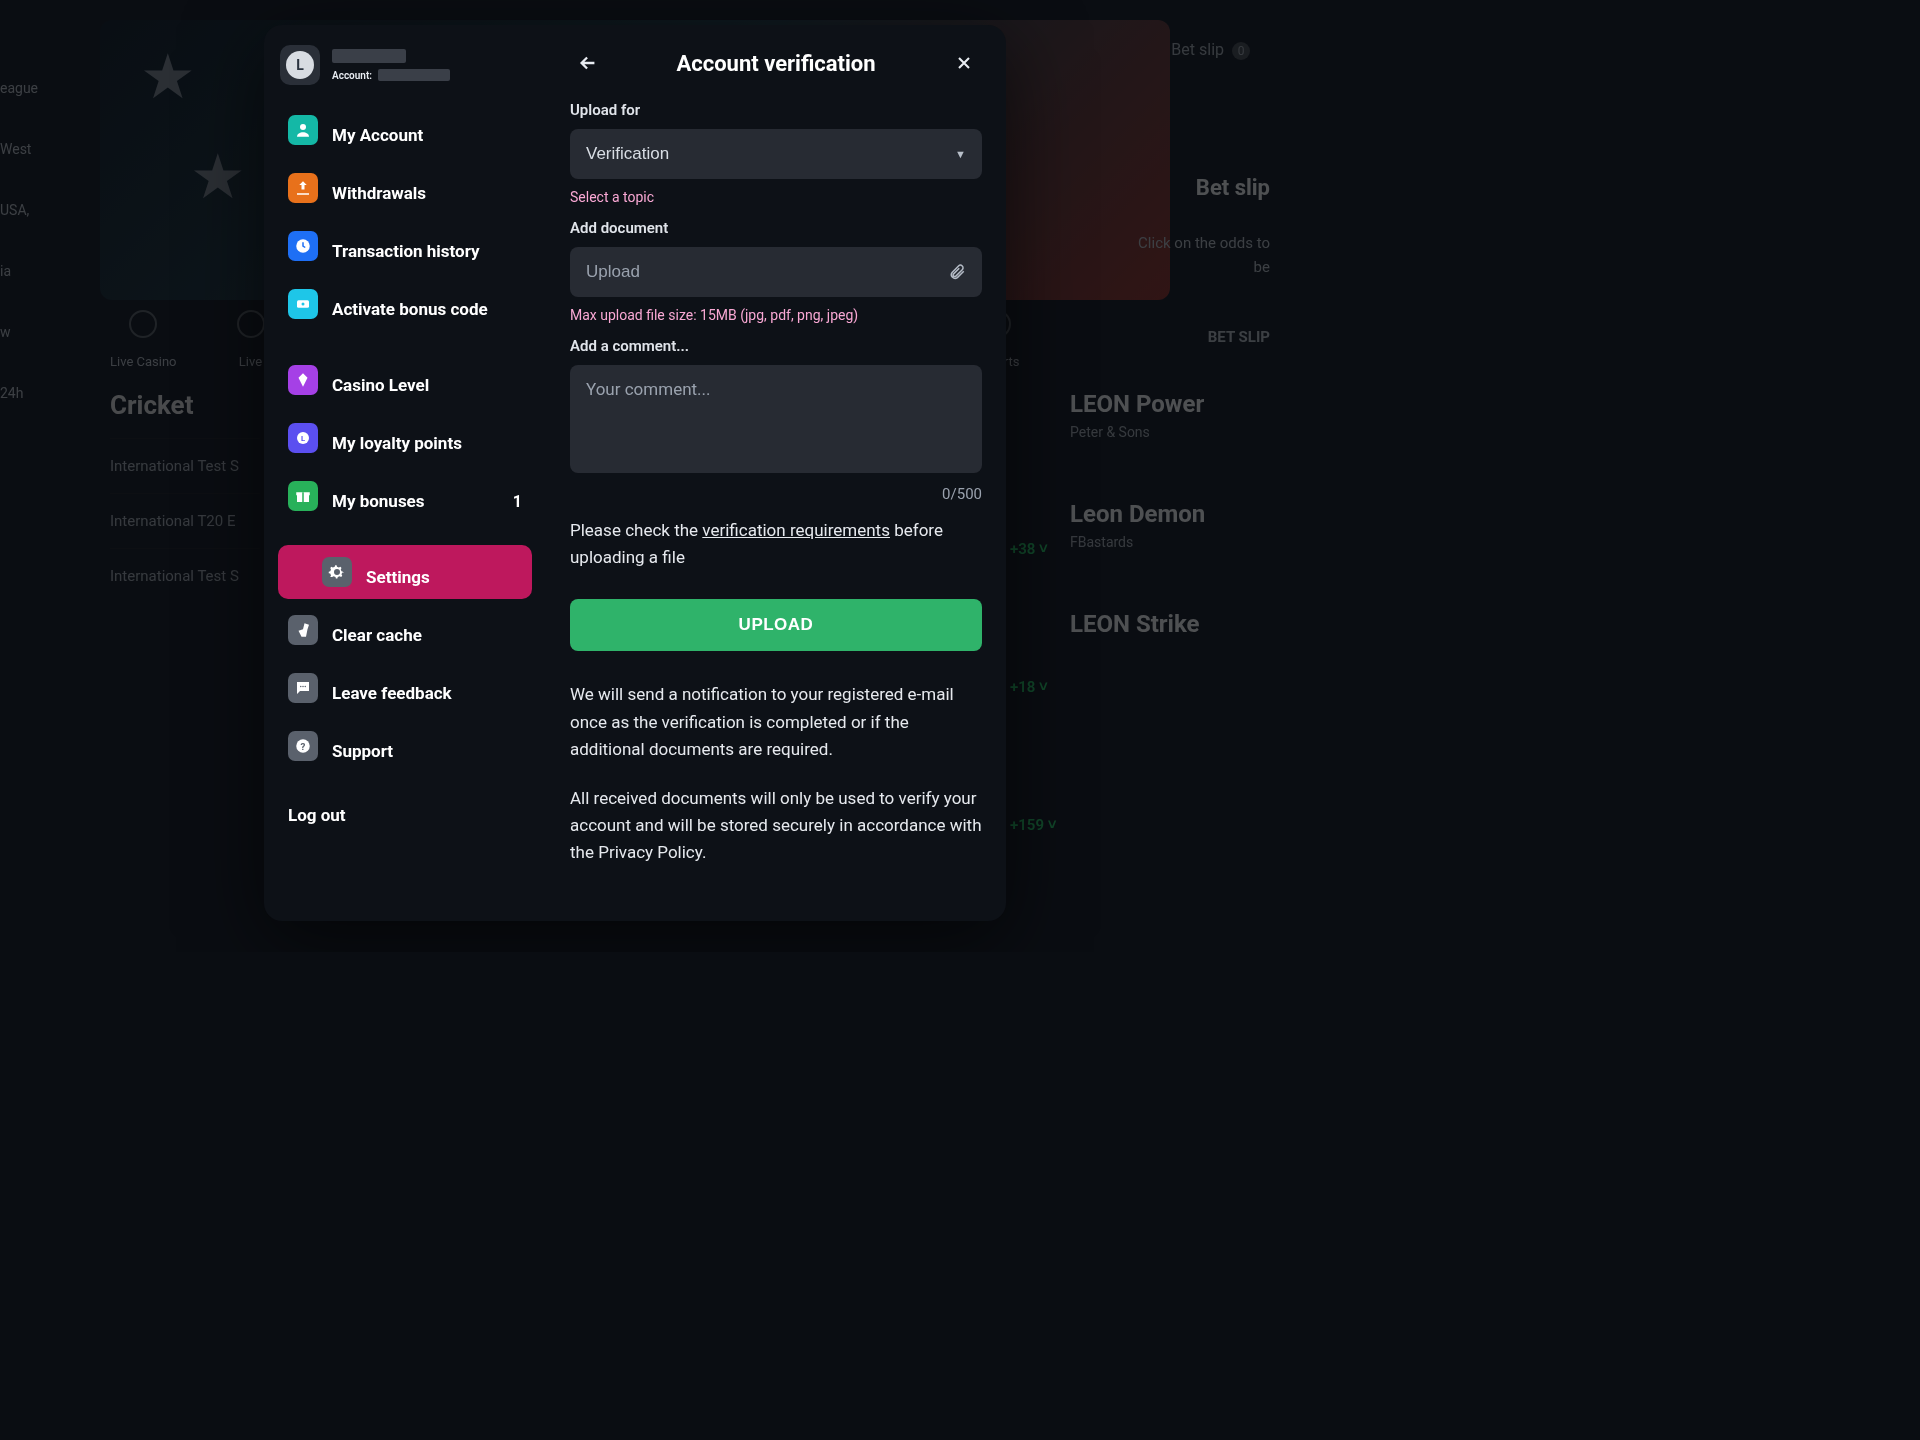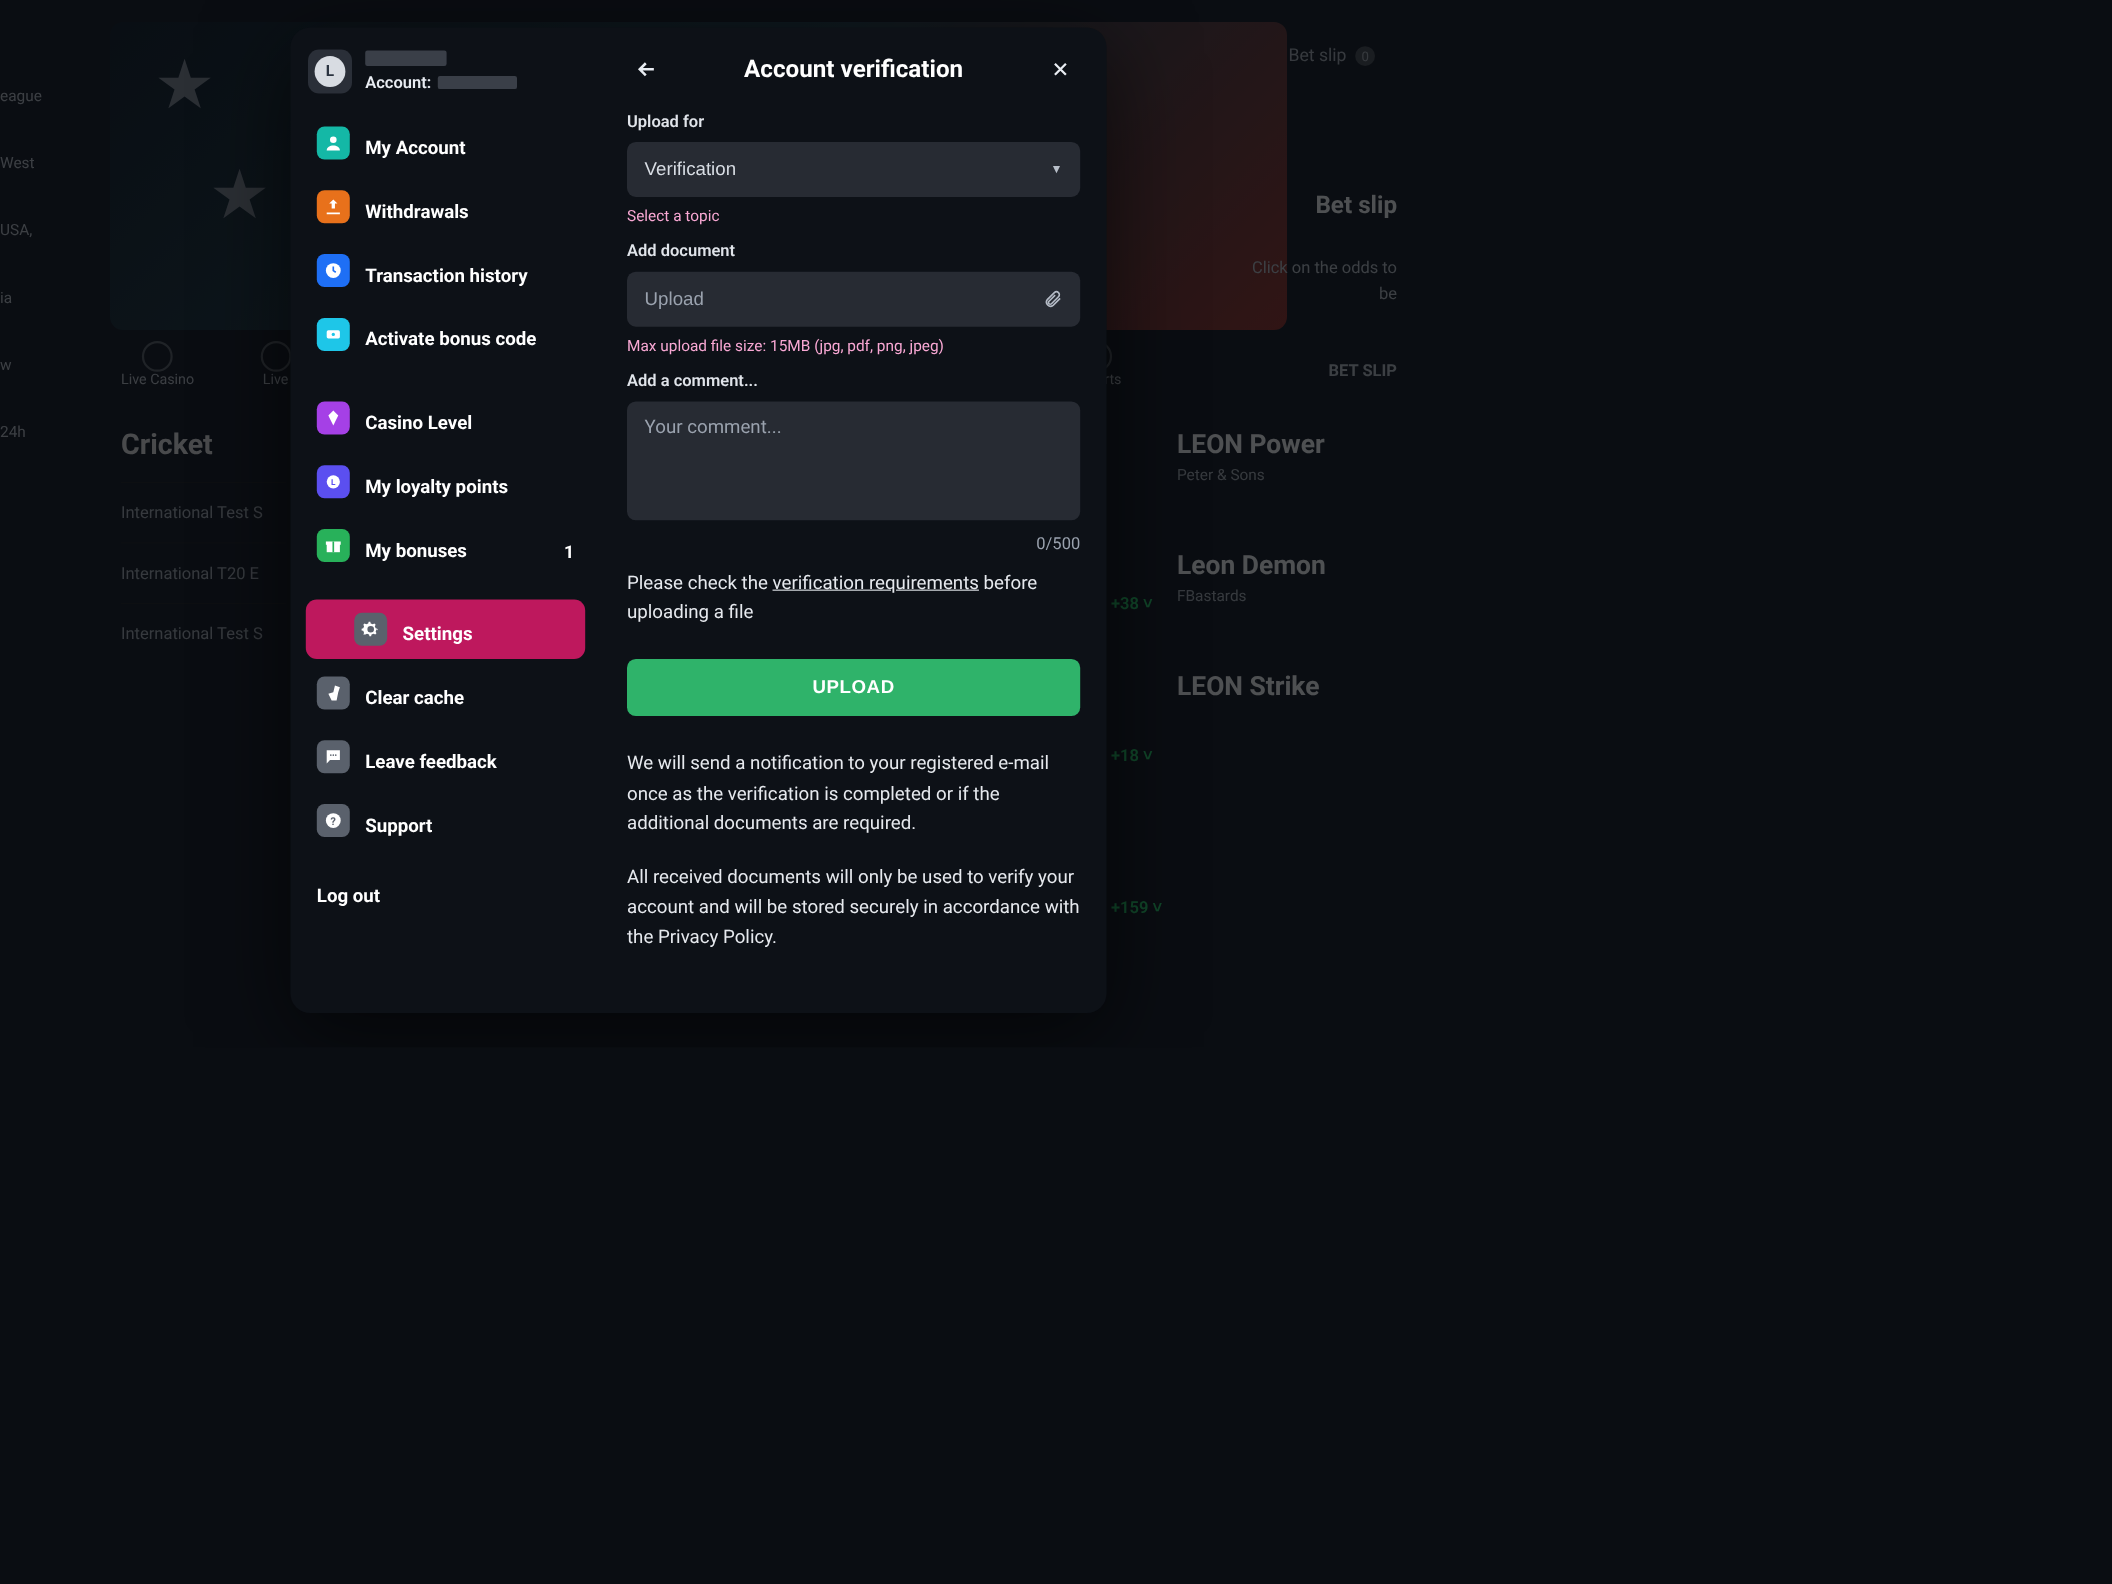--- a/index.html
+++ b/index.html
@@ -31,21 +31,21 @@
 }
 .bg-sidebar-left {
   position: absolute; left: 0; top: 60px; bottom: 0; width: 50px;
   display: flex; flex-direction: column; gap: 45px; padding-top: 20px;
   color: #aab3c0; font-size: 14px;
 }
 .bg-tabs {
   position: absolute; left: 110px; top: 310px; display: flex; gap: 60px;
   color: #aab3c0; font-size: 13px;
 }
-.bg-tabs .tab { display: flex; flex-direction: column; align-items: center; gap: 0; }
+.bg-tabs .tab { display: flex; flex-direction: column; align-items: center; gap: 16px; }
 .bg-tabs .circ { width: 28px; height: 28px; border-radius: 50%; border: 2px solid #5a6470; }
 .bg-content-left {
   position: absolute;
   left: 110px; top: 390px;
   color: #d0d4da;
 }
 .bg-h { font-size: 26px; font-weight: 700; margin-bottom: 18px; }
 .bg-row { font-size: 15px; color: #9aa4b0; padding: 18px 0; border-top: 1px solid #262c35; width: 150px;}
 .bg-content-right {
   position: absolute; right: 0; top: 390px; width: 200px;
@@ -94,21 +94,21 @@
 }
 .avatar-inner {
   width: 28px; height: 28px; border-radius: 50%; background: #d8dce2;
   display: flex; align-items: center; justify-content: center;
   color: #2a3340; font-weight: 700; font-size: 14px;
 }
 .account-text .redact1 {
   width: 74px; height: 14px; background: #3a3f48; border-radius: 2px; margin-bottom: 6px;
 }
 .account-text .line2 { display: flex; align-items: center; gap: 6px; }
-.account-label { font-size: 15px; color: #e8ecf2; font-weight: 600; }
+.account-label { font-size: 10px; color: #e8ecf2; font-weight: 600; }
 .redact2 { width: 72px; height: 12px; background: #3a3f48; border-radius: 2px; }
 
 .menu-list { display: flex; flex-direction: column; gap: 4px; }
 .menu-group-gap { height: 14px; }
 .menu-item {
   display: flex; align-items: flex-end; gap: 14px;
   padding: 12px 10px;
   border-radius: 10px;
   cursor: pointer;
 }

